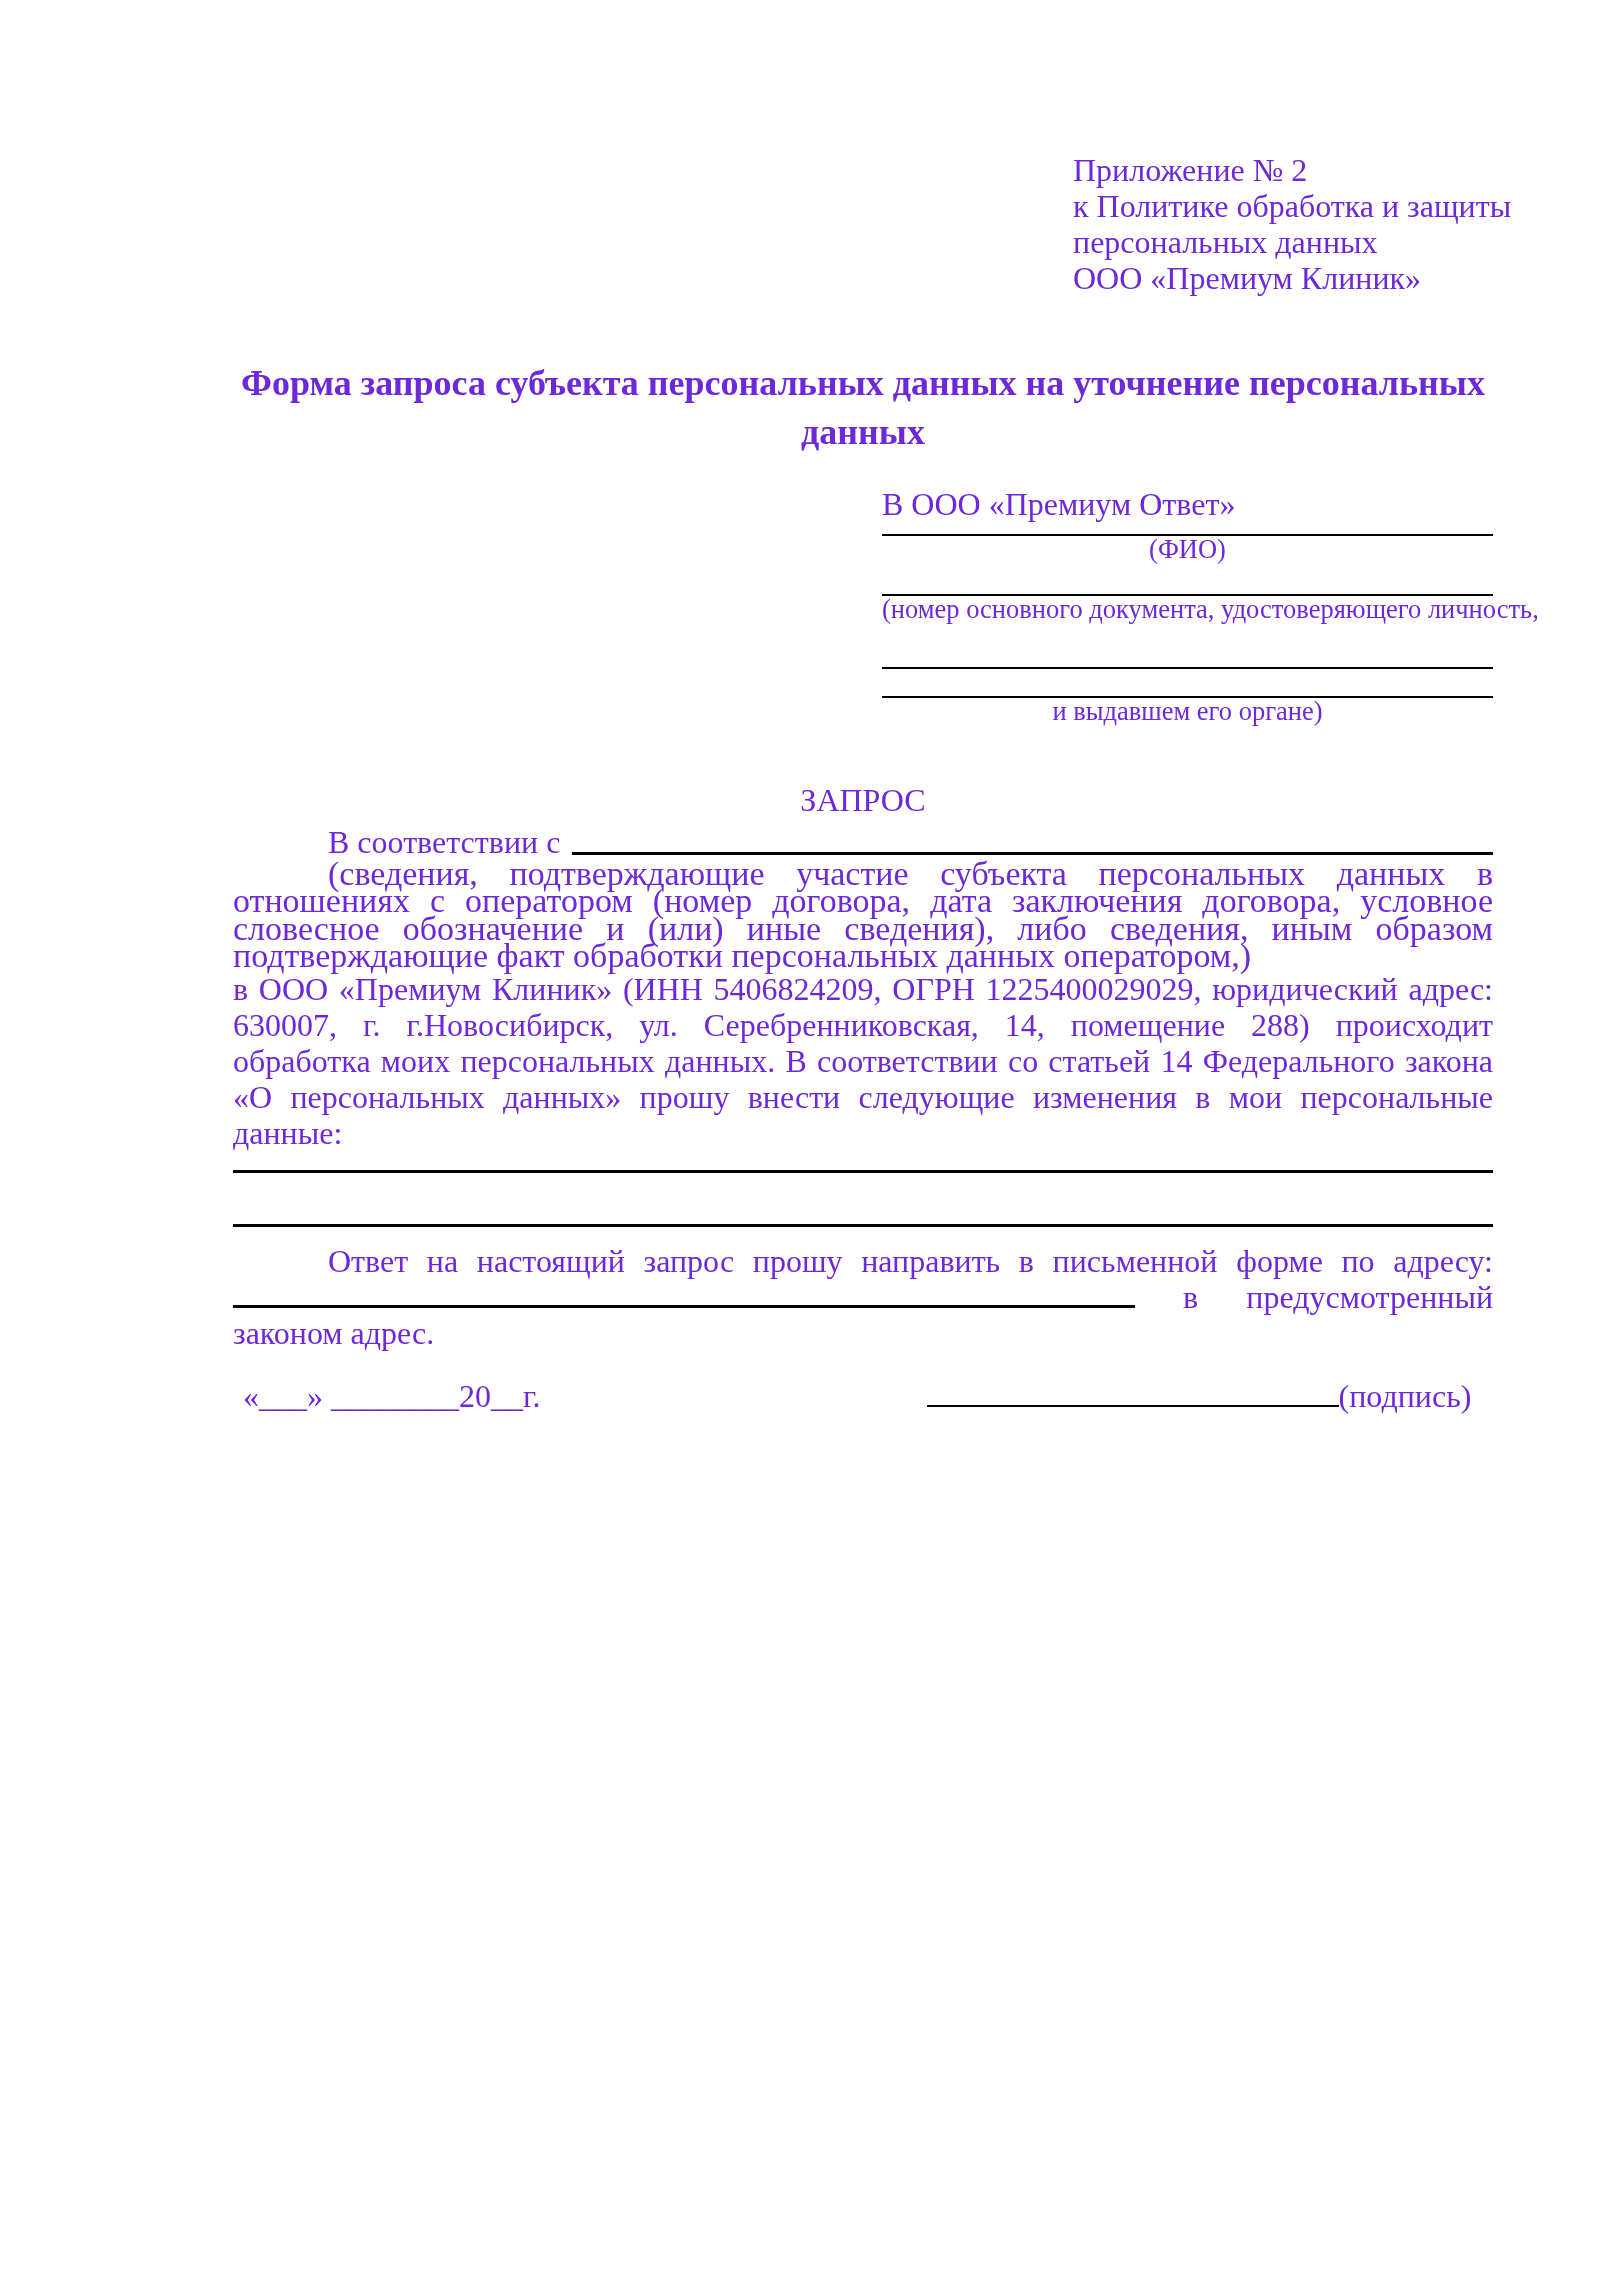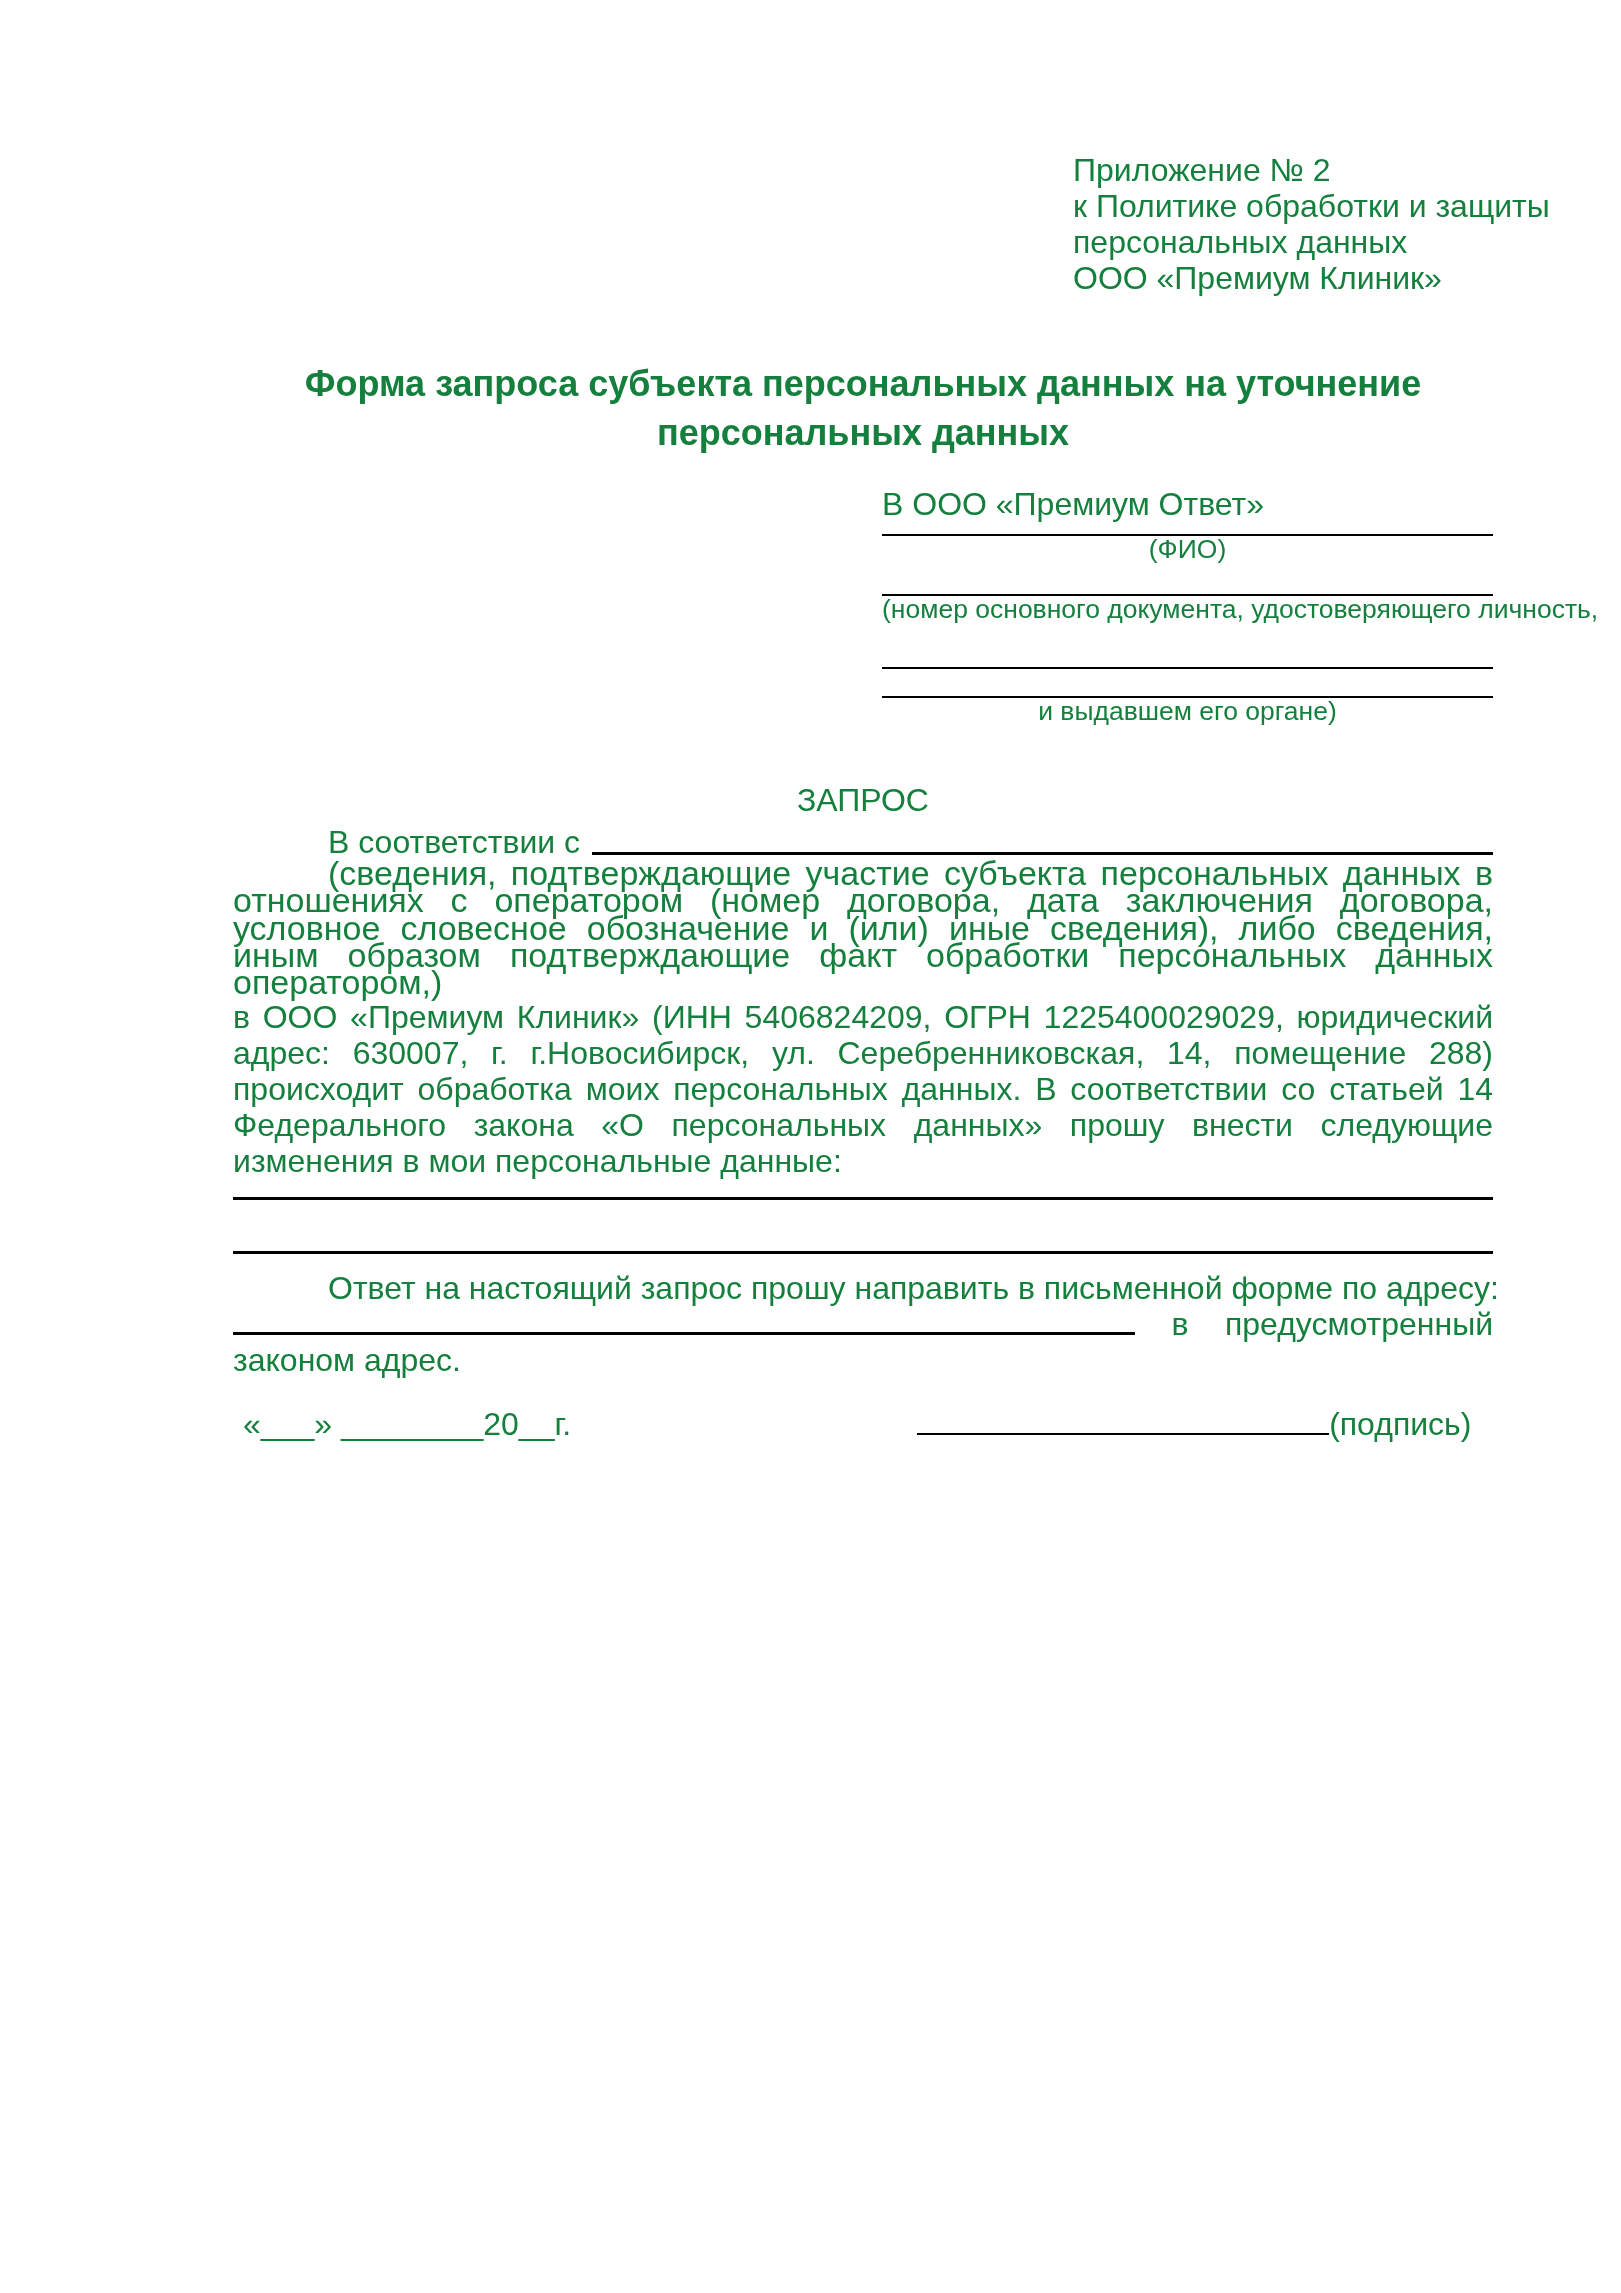--- a/index.html
+++ b/index.html
@@ -2,22 +2,22 @@
 <html lang="ru"><head>
 <meta charset="utf-8">
 <style>
   * { margin: 0; padding: 0; box-sizing: border-box; }
   html, body { background: #ffffff; }
   .page {
     position: relative;
     width: 1621px;
     height: 1744px;
     background: #ffffff;
-    color: #15803d;
-    font-family: Liberation Sans, sans-serif;
+    color: #6d28d9;
+    font-family: Liberation Serif, serif;
     font-size: 32px;
     line-height: 36px;
     overflow: hidden;
   }
   .content {
     padding: 152px 128px 0 233px; 
     width: 100%;
   }
   
   .appendix { margin-left: 840px; }
@@ -82,21 +82,21 @@
   .sig-label { white-space: nowrap; }
 </style>
 </head>
 <body>
 
 <div class="page">
   <div class="content">
 
     <div class="appendix">
       <div>Приложение № 2</div>
-      <div>к Политике обработки и защиты</div>
+      <div>к Политике обработка и защиты</div>
       <div>персональных данных</div>
       <div>ООО «Премиум Клиник»</div>
     </div>
 
     <div class="title">Форма запроса субъекта персональных данных на уточнение персональных данных</div>
 
     <div class="addressee">
       <div>В ООО «Премиум Ответ»</div>
 
       <div class="field-line fl-1"></div>

